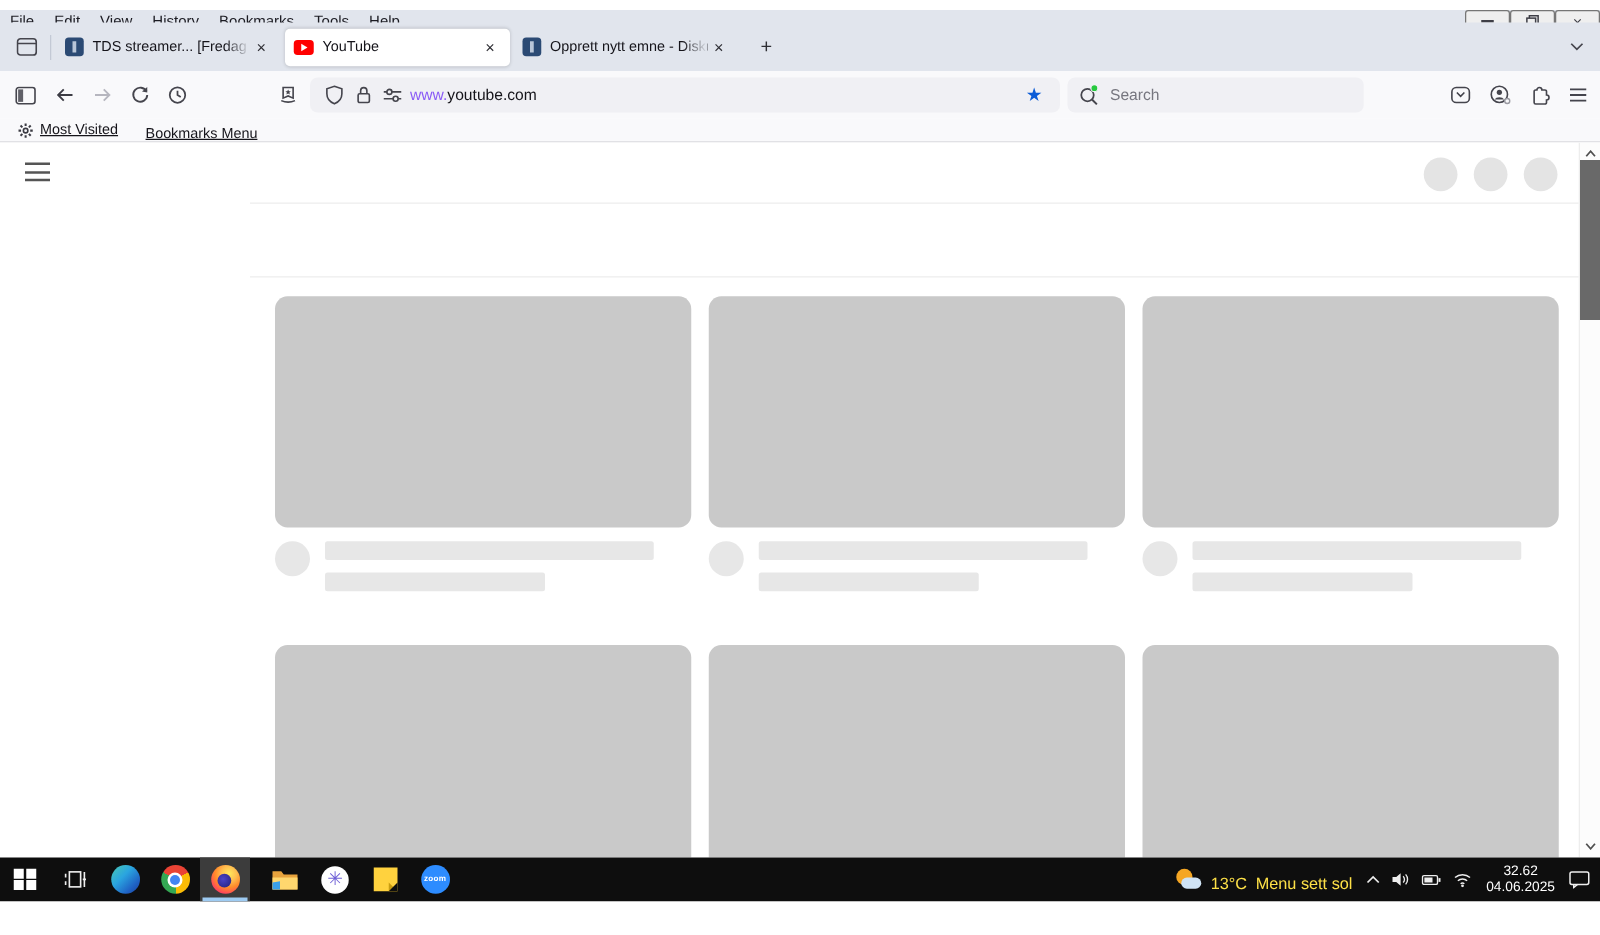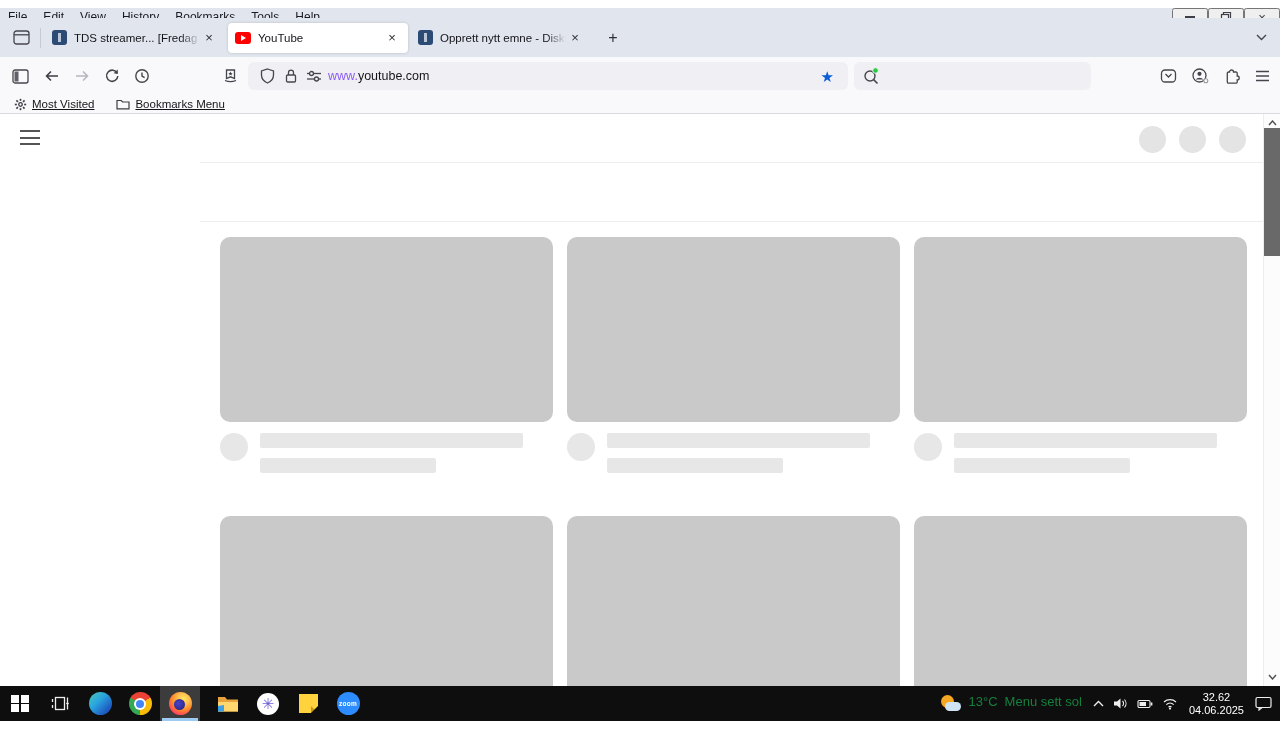--- a/index.html
+++ b/index.html
@@ -55,21 +55,21 @@
   .searchbar input{position:absolute;left:32px;top:0;width:195px;height:28px;border:none;background:transparent;
           font:12.5px "Liberation Sans","DejaVu Sans",sans-serif;color:#15141a;outline:none;}
   .searchbar input::placeholder{color:#76767f;}
   .search-ic{position:absolute;left:8px;top:5px;}
 
   
   .bookmarksbar{position:absolute;top:95px;left:0;right:0;height:19px;background:#f9f9fb;
                 border-bottom:1px solid #d9d9de;display:flex;align-items:center;padding-left:8px;}
   .bm-item{display:flex;align-items:center;gap:5px;border:none;background:none;padding:0 6px;height:17px;
            font-size:11.5px;color:#15141a;text-decoration:underline;}
-  .bm-item + .bm-item{margin-left:10px;}
+  .bm-item + .bm-item{margin-left:10px;flex-direction:column;}
 
   
   .content{position:absolute;top:114px;left:0;width:1280px;height:572px;background:#fff;overflow:hidden;}
   .yt-hamburger{position:absolute;left:20px;top:16px;width:20px;height:15px;border:none;background:none;padding:0;}
   .yt-hamburger span{display:block;width:20px;height:2px;background:#555;margin-bottom:4.5px;}
   .sk-circle{position:absolute;top:12px;width:27px;height:27px;border-radius:50%;background:#e4e4e4;}
   .divider{position:absolute;left:200px;right:17px;height:1px;background:#ededed;}
   .grid{position:absolute;left:220px;top:123px;width:1027px;}
   .grid-row{display:flex;gap:14px;}
   .grid-row + .grid-row{margin-top:43px;}
@@ -105,21 +105,21 @@
   .ff-ic::after{content:"";position:absolute;left:5px;top:7px;width:11px;height:11px;border-radius:50%;
                 background:radial-gradient(circle at 40% 40%,#4a43c8,#241f78);}
   .flower-ic{width:22px;height:22px;border-radius:50%;background:#fff;display:flex;align-items:center;justify-content:center;
              color:#6e5fd6;font-size:15px;line-height:1;}
   .sticky-ic{width:19px;height:19px;background:#ffd23e;position:relative;}
   .sticky-ic::after{content:"";position:absolute;right:0;bottom:0;border-left:7px solid transparent;border-bottom:7px solid #0e0e0e;}
   .sticky-ic::before{content:"";position:absolute;right:0;bottom:0;border-bottom:7px solid #c89c10;border-right:7px solid transparent;}
   .zoom-ic{width:23px;height:23px;border-radius:50%;background:#2d8cff;display:flex;align-items:center;justify-content:center;
            color:#fff;font-size:6.5px;font-weight:bold;letter-spacing:.2px;}
   .tb-right{margin-left:auto;display:flex;align-items:center;gap:11px;padding-right:8px;}
-  .weather{display:flex;align-items:flex-start;gap:7px;font-size:13px;border:none;background:none;color:#15803d;padding:0;}
+  .weather{display:flex;align-items:flex-end;gap:7px;font-size:13px;border:none;background:none;color:#fde047;padding:0;}
   .wx-ic{position:relative;width:22px;height:20px;}
   .wx-sun{position:absolute;left:1px;top:1px;width:13px;height:13px;border-radius:50%;background:#f5a623;}
   .wx-cloud{position:absolute;left:5px;top:8px;width:16px;height:9px;border-radius:8px;background:#cfe3f5;}
   .tray{display:flex;align-items:center;gap:9px;}
   .tray button{border:none;background:none;padding:0;display:flex;align-items:center;}
   .clock{border:none;background:none;color:#fff;font-size:11px;line-height:13px;text-align:center;padding:0;}
   svg{display:block;}
 </style>
 </head>
 <body>
@@ -250,20 +250,21 @@
     </div>
 
     <div class="searchbar">
       <span class="search-ic">
         <svg width="19" height="18" viewBox="0 0 19 18">
           <circle cx="8" cy="9" r="5" fill="none" stroke="#45454d" stroke-width="1.4"></circle>
           <line x1="11.6" y1="12.6" x2="15.5" y2="16.5" stroke="#45454d" stroke-width="1.6"></line>
           <circle cx="13.5" cy="3.5" r="2.8" fill="#27c93f" stroke="#f0f0f4" stroke-width="1"></circle>
         </svg>
       </span>
+      <input type="text" placeholder="Search" style="">
     </div>
 
     <button class="toolbtn nav-btn" style="left:1154px;">
       <svg width="17" height="16" viewBox="0 0 17 16">
         <rect x="1.5" y="2" width="14" height="12" rx="3.5" fill="none" stroke="#45454d" stroke-width="1.3"></rect>
         <polyline points="5.5,6 8.5,9 11.5,6" fill="none" stroke="#45454d" stroke-width="1.3"></polyline>
       </svg>
     </button>
     <button class="toolbtn nav-btn" style="left:1186px;">
       <svg width="19" height="18" viewBox="0 0 19 18">

